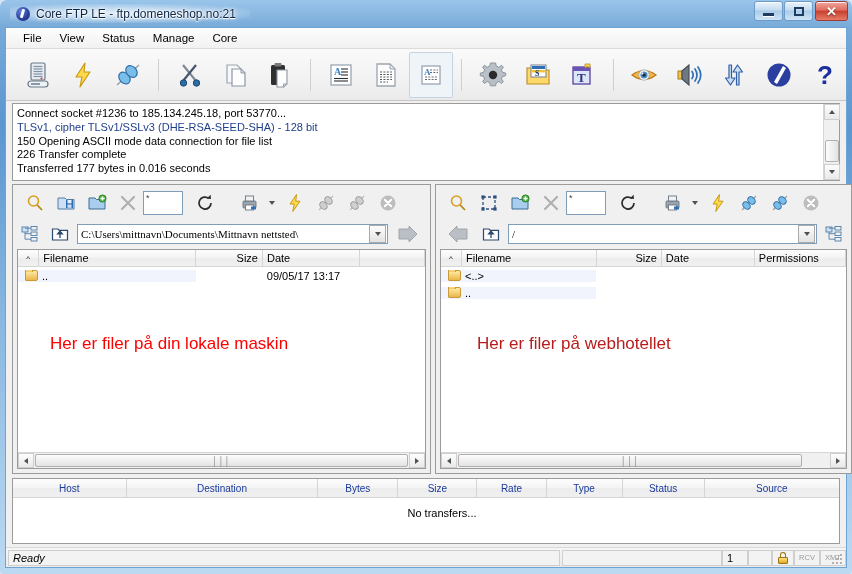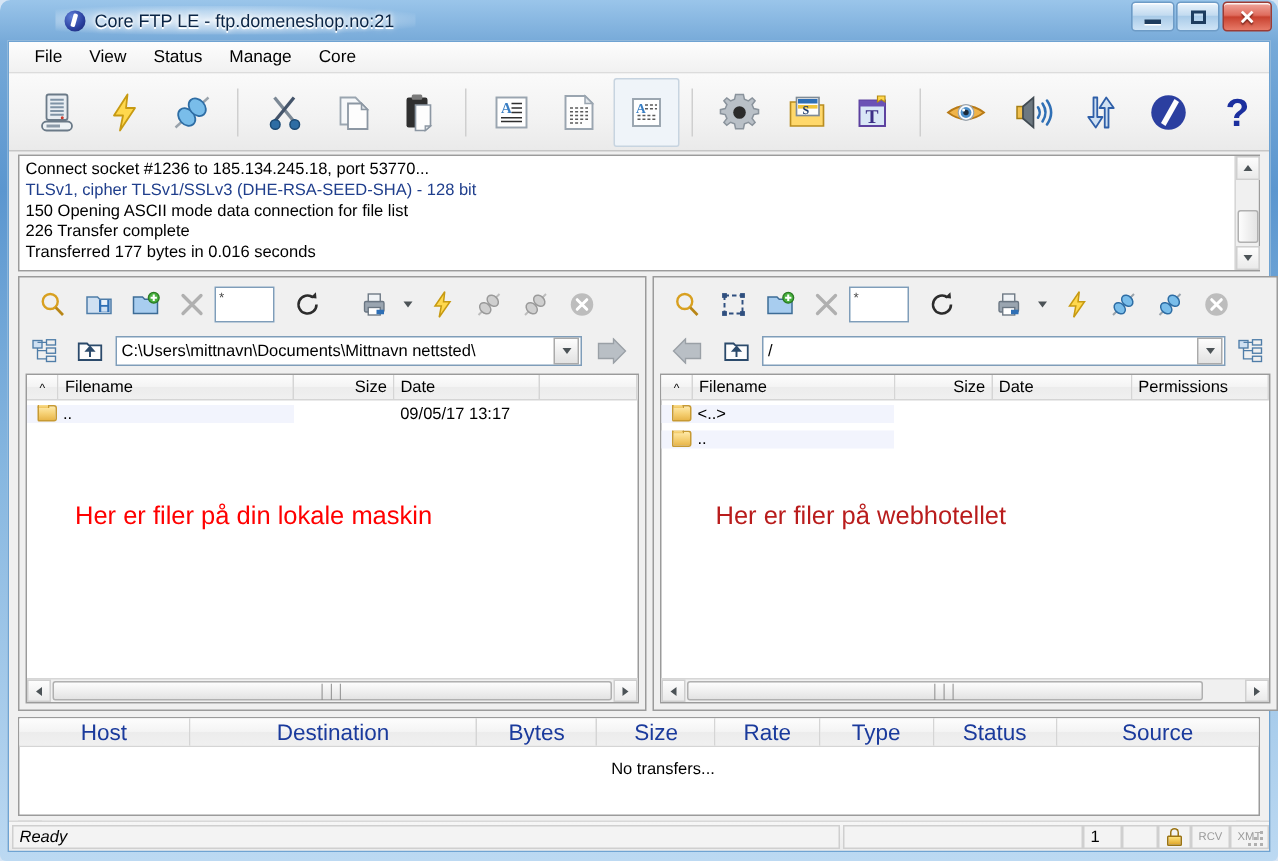--- a/index.html
+++ b/index.html
@@ -29,21 +29,20 @@
   
   #titlebar {
     position:absolute; left:0; top:0; width:852px; height:27px;
   }
   #title-text-wrap {
     position:absolute; left:10px; top:4px; height:19px;
     display:flex; align-items:center; gap:6px;
     padding:0 14px 0 6px;
     background:radial-gradient(ellipse at 45% 50%, rgba(255,255,255,0.78) 0%, rgba(255,255,255,0.40) 45%, rgba(255,255,255,0.0) 80%);
     border-radius:3px;
-    margin-left:27px;
   }
   #app-icon {
     width:14px;height:14px;border-radius:50%;
     background:radial-gradient(circle at 34% 30%, #5f7fd8 0%, #2a3f9e 60%, #17256b 100%);
     position:relative; flex:none;
   }
   #app-icon:after{
     content:"";position:absolute;left:5px;top:2px;width:3px;height:9px;
     background:#fff;transform:rotate(16deg);border-radius:1px;
   }
@@ -132,21 +131,21 @@
   .ptbtn { width:31px;height:29px;display:flex;align-items:center;justify-content:center;
            border:1px solid transparent;border-radius:2px; }
   .filterbox { width:40px;height:24px;background:#fff;border:1px solid #7f9db9;
                font-size:9px;color:#444;padding:1px 2px;line-height:10px; }
 
   .pane-path { position:absolute;left:0;top:35px;right:0;height:28px;
                display:flex;align-items:center;padding:0 4px;gap:4px; }
   .pathbtn { width:26px;height:24px;display:flex;align-items:center;justify-content:center;
              border:1px solid transparent;border-radius:2px;}
   .combo { flex:1; height:20px; background:#fff; border:1px solid #7f9db9;
-           display:flex;align-items:center; position:relative; }
+           display:flex;align-items:center; position:relative;font-family:Liberation Serif, serif; }
   .combo-val { flex:1;padding-left:3px;font-size:11px;color:#000;white-space:nowrap;overflow:hidden; }
   .combo-arrow { width:17px;height:18px;margin-right:1px;
                  background:linear-gradient(to bottom,#fdfdfd,#e2e2e2);
                  border:1px solid #aaa;display:flex;align-items:center;justify-content:center; }
 
   
   .listwrap { position:absolute;left:4px;top:64px;right:4px;bottom:4px;
               background:#fff;border:1px solid #9b9b9b; }
   .lhead { display:flex;height:17px;
            background:linear-gradient(to bottom,#fdfdfd,#f0f0f0);
@@ -185,21 +184,21 @@
   .grip { font-size:9px;color:#8b8b8b;letter-spacing:.5px; }
 
   .annot { position:absolute; font-size:17px; white-space:nowrap; }
 
   
   #queue { position:absolute;left:6px;top:450px;right:6px;height:66px;
            background:#fff;border:1px solid #9b9b9b; }
   #qhead { display:flex;height:19px;
            background:linear-gradient(to bottom,#fdfdfd,#eeeeee);
            border-bottom:1px solid #d5d5d5; }
-  .qh { border-right:1px solid #d5d5d5;font-size:15px;color:#1a3a9c;
+  .qh { border-right:1px solid #d5d5d5;font-size:10px;color:#1a3a9c;
         display:flex;align-items:center;justify-content:center;
         background:linear-gradient(to bottom,#fdfdfd 0%,#f4f4f4 48%,#ececec 50%,#f0f0f0 100%); }
   #qbody { position:absolute;left:0;right:0;top:19px;bottom:0;
            display:flex;align-items:flex-start;justify-content:center;padding-top:9px;padding-left:32px; }
   #qempty { font-size:11px;color:#000; }
 
   
   #bottomscroll { position:absolute;left:6px;right:6px;top:519px;height:17px;
                   background:#f0f0f0; }
 

